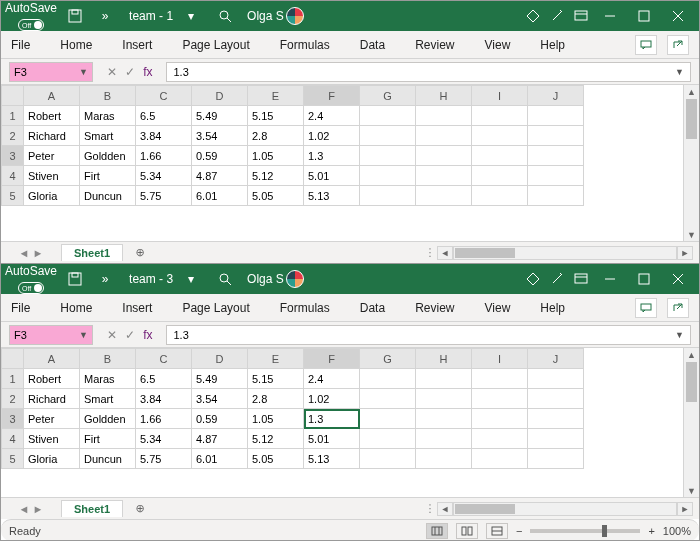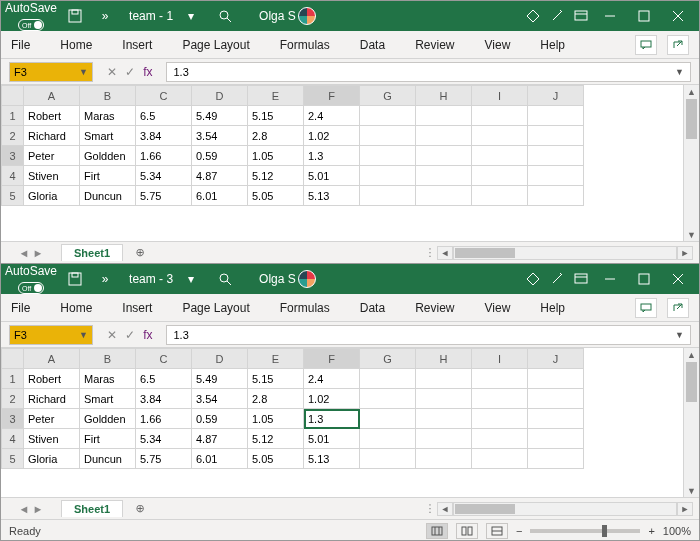--- a/index.html
+++ b/index.html
@@ -10,32 +10,32 @@
   .w2 { height: 278px; border-top: 1px solid #999; }
   
   .titlebar { background: #217346; color: #fff; height: 30px; display: flex; align-items: center; padding: 0 4px; font-size: 12px; }
   .titlebar .autosave { display: flex; align-items: center; gap: 4px; margin-right: 6px; flex-direction: column; }
   .titlebar .toggle { width: 26px; height: 12px; border: 1px solid #fff; border-radius: 10px; position: relative; display:inline-flex; align-items:center; justify-content:flex-end; padding:0 1px;}
   .titlebar .toggle .knob { width: 8px; height: 8px; background: #fff; border-radius: 50%; }
   .titlebar .ticon { width: 24px; display:flex; justify-content:center; align-items:center; height:30px; cursor:default; }
   .titlebar .chev { margin: 0 6px; }
   .titlebar .doctitle { margin: 0 6px; }
   .titlebar .search { margin: 0 10px; }
-  .titlebar .user { display:flex; align-items:center; gap:2px; margin: 0 12px; }
+  .titlebar .user { display:flex; align-items:center; gap:2px; margin: 0 0; }
   .avatar { width:18px; height:18px; border-radius:50%; background: conic-gradient(#e63946 0 90deg,#f4a261 90deg 180deg,#2a9d8f 180deg 270deg,#264653 270deg 360deg); border:1px solid #fff; }
   .titlebar .right { margin-left: auto; display:flex; align-items:center; }
   .titlebar .winbtn { width: 34px; height:30px; display:flex; align-items:center; justify-content:center; }
   
   .ribbon { background: #f3f2f1; border-bottom: 1px solid #d4d4d4; height: 28px; display:flex; align-items:center; padding: 0 10px; gap: 30px; color:#222; font-size:12px; }
   .ribbon .tab { cursor:default; }
   .ribbon .rright { margin-left:auto; display:flex; gap:10px; }
   .ribbon .rright .ricn { width:22px; height:20px; display:flex; align-items:center; justify-content:center; border:1px solid #d4d4d4; background:#fff; color:#217346; }
   
   .fbar { background: #f3f2f1; border-bottom:1px solid #d4d4d4; height: 26px; display:flex; align-items:center; padding: 3px 8px; gap:6px; }
-  .namebox { width: 84px; height:20px; background:#eab308; border:1px solid #c8c6c4; display:flex; align-items:center; padding:0 4px; font-size:11px; justify-content:space-between; }
+  .namebox { width: 84px; height:20px; background:#f9a8d4; border:1px solid #c8c6c4; display:flex; align-items:center; padding:0 4px; font-size:11px; justify-content:space-between; }
   .namebox .dd { font-size:9px; color:#555; }
   .fbar .fx-icons { display:flex; align-items:center; gap:8px; color:#888; padding:0 8px; }
   .fbar .fx-label { color:#701a75; }
   .formula-input { flex:1; height:20px; background:#fff; border:1px solid #c8c6c4; padding:0 6px; font-size:11px; display:flex; align-items:center; justify-content:space-between; }
   .formula-input .dd { font-size:9px; color:#555; }
   
   .sheet-area { flex:1; position:relative; background:#fff; overflow:hidden; }
   .grid { border-collapse: collapse; table-layout: fixed; }
   .grid th, .grid td { border: 1px solid #d4d4d4; height:20px; padding: 0 4px; font-size:11px; }
   .grid .corner { width:22px; background:#e6e6e6; }
@@ -55,21 +55,21 @@
   .tabs { height:22px; background:#f3f2f1; border-top:1px solid #d4d4d4; display:flex; align-items:center; font-size:11px; position:relative; }
   .tabs .navleft { width:60px; display:flex; align-items:center; justify-content:center; gap:2px; color:#888; }
   .tabs .sheet-tab { background:#fff; border:1px solid #d4d4d4; border-bottom:none; padding:2px 12px; color:#217346; font-weight:600; }
   .tabs .addsheet { width:22px; display:flex; align-items:center; justify-content:center; color:#666; margin-left:6px; border:1px solid transparent; }
   .tabs .hscroll { position:absolute; right:6px; top:2px; bottom:2px; width:270px; display:flex; align-items:center; }
   .tabs .hscroll .track { flex:1; height:14px; background:#f0f0f0; border:1px solid #d4d4d4; position:relative; }
   .tabs .hscroll .track .thumb { position:absolute; left:1px; top:1px; bottom:1px; width:60px; background:#c1c1c1; }
   .tabs .hscroll .arr { width:16px; height:14px; border:1px solid #d4d4d4; display:flex; align-items:center; justify-content:center; color:#666; font-size:9px; background:#f0f0f0;}
   .tabs .dots { width:14px; text-align:center; color:#888; }
 
-  .status { height:22px; background:#f3f2f1; border-top:1px solid #d4d4d4; display:flex; align-items:center; padding:0 8px; font-size:11px; color:#444; gap:10px; }
+  .status { height:22px; background:#f3f2f1; border-top:1px solid #d4d4d4; display:flex; align-items:center; padding:0 8px; font-size:11px; color:#444; gap:10px;border-radius:10px; }
   .status .right { margin-left:auto; display:flex; align-items:center; gap:8px; }
   .status .viewbtn { width:22px; height:16px; border:1px solid #c8c6c4; display:flex; align-items:center; justify-content:center; font-size:9px; color:#555; }
   .status .viewbtn.active { background:#d4d4d4; }
   .status .slider { width:110px; height:4px; background:#c8c6c4; position:relative; }
   .status .slider .knob { position:absolute; top:-4px; left:72px; width:5px; height:12px; background:#666; }
   
   svg { display:block; }
 </style>
 </head>
 <body>

